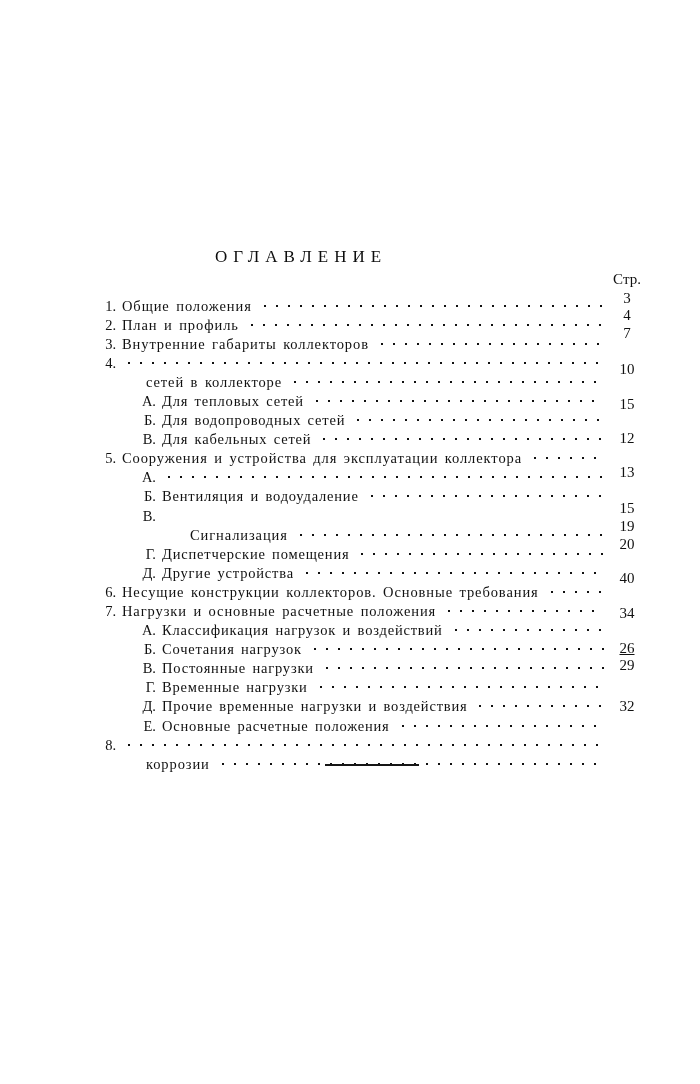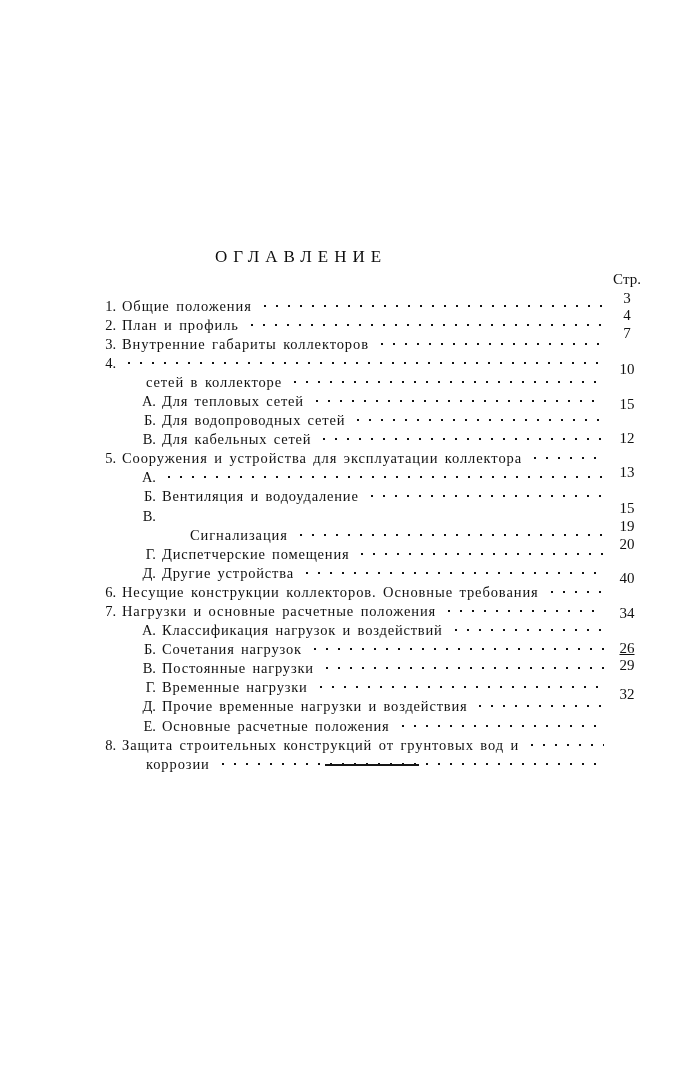--- a/index.html
+++ b/index.html
@@ -152,21 +152,21 @@
       <div class="page-num" style="top: 126px;">15</div>
       <div class="page-num" style="top: 160px;">12</div>
       <div class="page-num" style="top: 194px;">13</div>
       <div class="page-num" style="top: 230px;">15</div>
       <div class="page-num" style="top: 248px;">19</div>
       <div class="page-num" style="top: 266px;">20</div>
       <div class="page-num" style="top: 300px;">40</div>
       <div class="page-num" style="top: 335px;">34</div>
       <div class="page-num" style="top: 370px; text-decoration: underline;">26</div>
       <div class="page-num" style="top: 387px;">29</div>
-      <div class="page-num" style="top: 416px;">32</div>
+      <div class="page-num" style="top: 428px;">32</div>
     </div>
 
   <div class="toc-list">
       <div class="entry">
         <div class="row">
           <span class="num">1.</span>
           <span class="label">Общие положения</span>
           <span class="leader"></span>
         </div>
       </div>
@@ -317,21 +317,20 @@
       <div class="entry sub">
         <div class="row">
           <span class="num">Е.</span>
           <span class="label">Основные расчетные положения</span>
           <span class="leader"></span>
         </div>
       </div>
       <div class="entry">
         <div class="row">
           <span class="num">8.</span>
-          <span class="label">Защита строительных конструкций от грунтовых вод и</span>
           <span class="leader"></span>
         </div>
       </div>
       <div class="entry cont">
         <div class="row">
           <span class="num"></span>
           <span class="label">коррозии</span>
           <span class="leader"></span>
         </div>
       </div>

